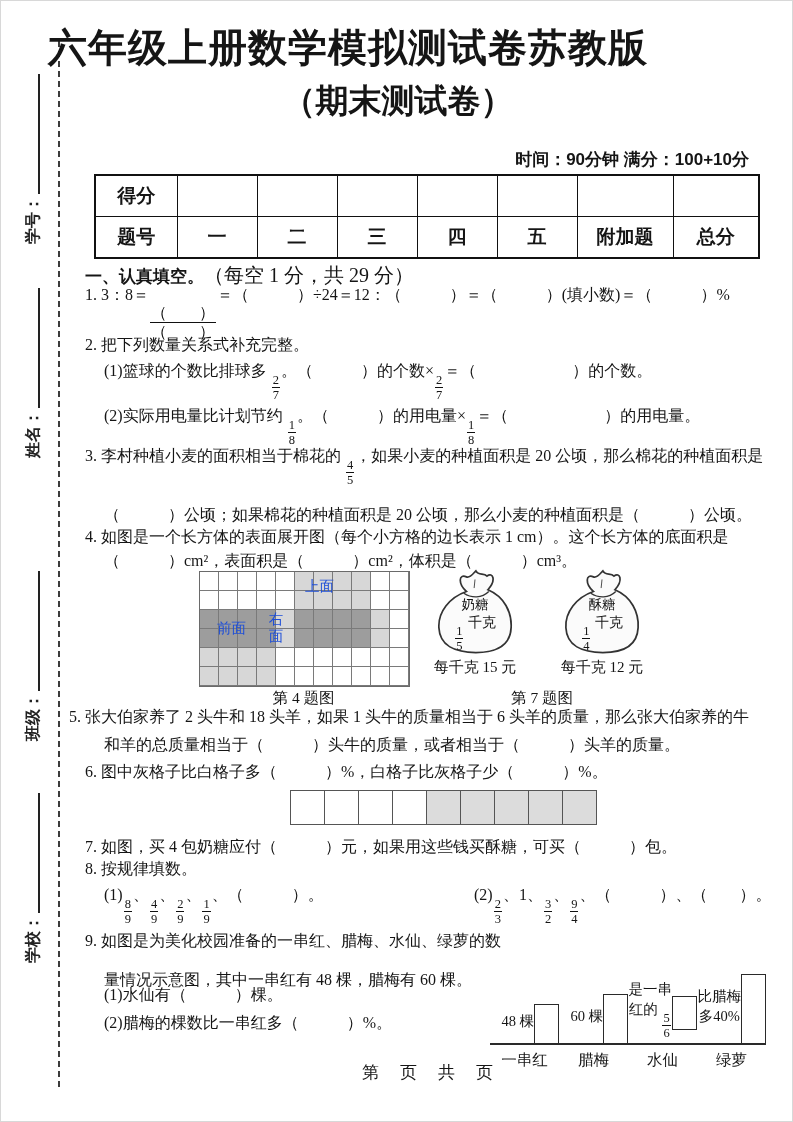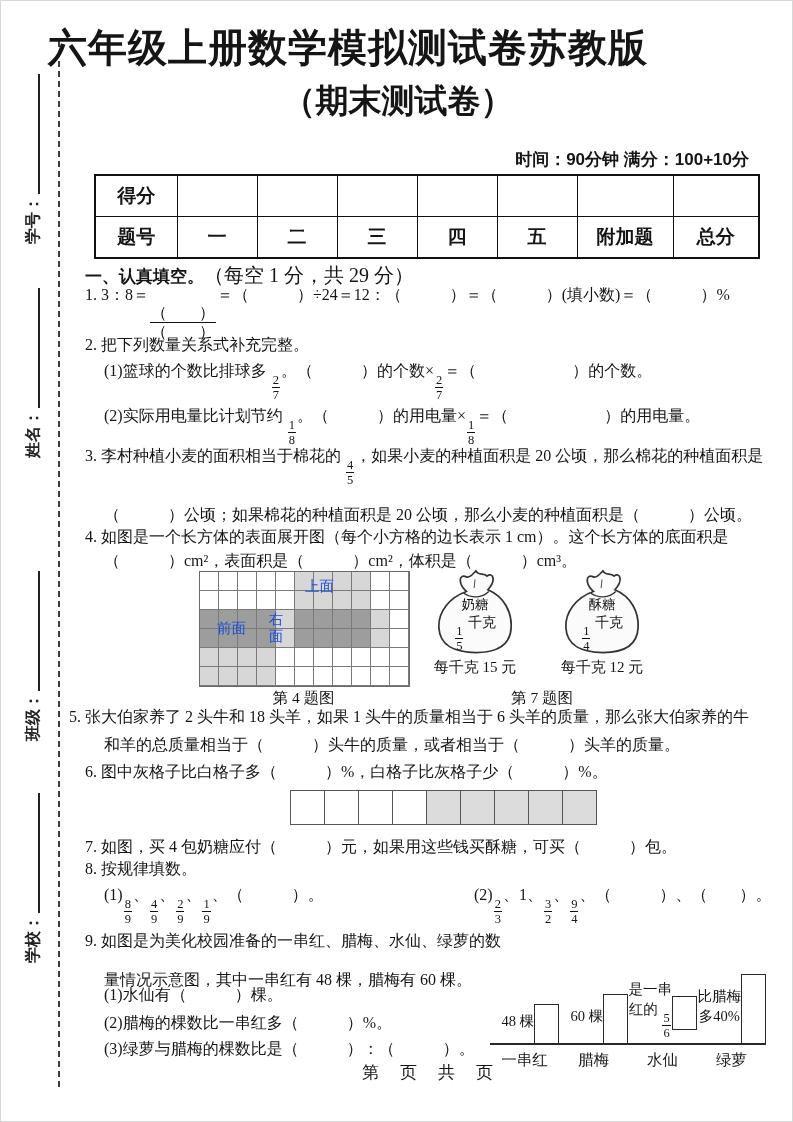--- a/index.html
+++ b/index.html
@@ -280,21 +280,20 @@
   <div class="q" style="left:84px;top:836px;">7. 如图，买 4 包奶糖应付（　　　）元，如果用这些钱买酥糖，可买（　　　）包。</div>
 
   <div class="q" style="left:84px;top:858px;">8. 按规律填数。</div>
   <div class="q" style="left:103px;top:884px;">(1)<span class="fr"><span class="nu">8</span><span class="de">9</span></span>、<span class="fr"><span class="nu">4</span><span class="de">9</span></span>、<span class="fr"><span class="nu">2</span><span class="de">9</span></span>、<span class="fr"><span class="nu">1</span><span class="de">9</span></span>、（　　　）。</div>
   <div class="q" style="left:473px;top:884px;">(2)<span class="fr"><span class="nu">2</span><span class="de">3</span></span>、1、<span class="fr"><span class="nu">3</span><span class="de">2</span></span>、<span class="fr"><span class="nu">9</span><span class="de">4</span></span>、（　　　）、（　　）。</div>
 
   <div class="q" style="left:84px;top:930px;">9. 如图是为美化校园准备的一串红、腊梅、水仙、绿萝的数</div>
   <div class="q" style="left:103px;top:957px;margin-top:12px;">量情况示意图，其中一串红有 48 棵，腊梅有 60 棵。</div>
   <div class="q" style="left:103px;top:984px;">(1)水仙有（　　　）棵。</div>
   <div class="q" style="left:103px;top:1012px;">(2)腊梅的棵数比一串红多（　　　）%。</div>
-  <div class="q" style="left:103px;top:1038px;">(3)绿萝与腊梅的棵数比是（　　　）：（　　　）。</div>
 
   <div class="chart">
     <div class="slots" id="chartSlots">
         <div class="slot">
           <div class="ann">
             <div>48 棵</div>
           </div>
           <div class="bar" style="height: 41px;"></div>
         </div>
         <div class="slot">

